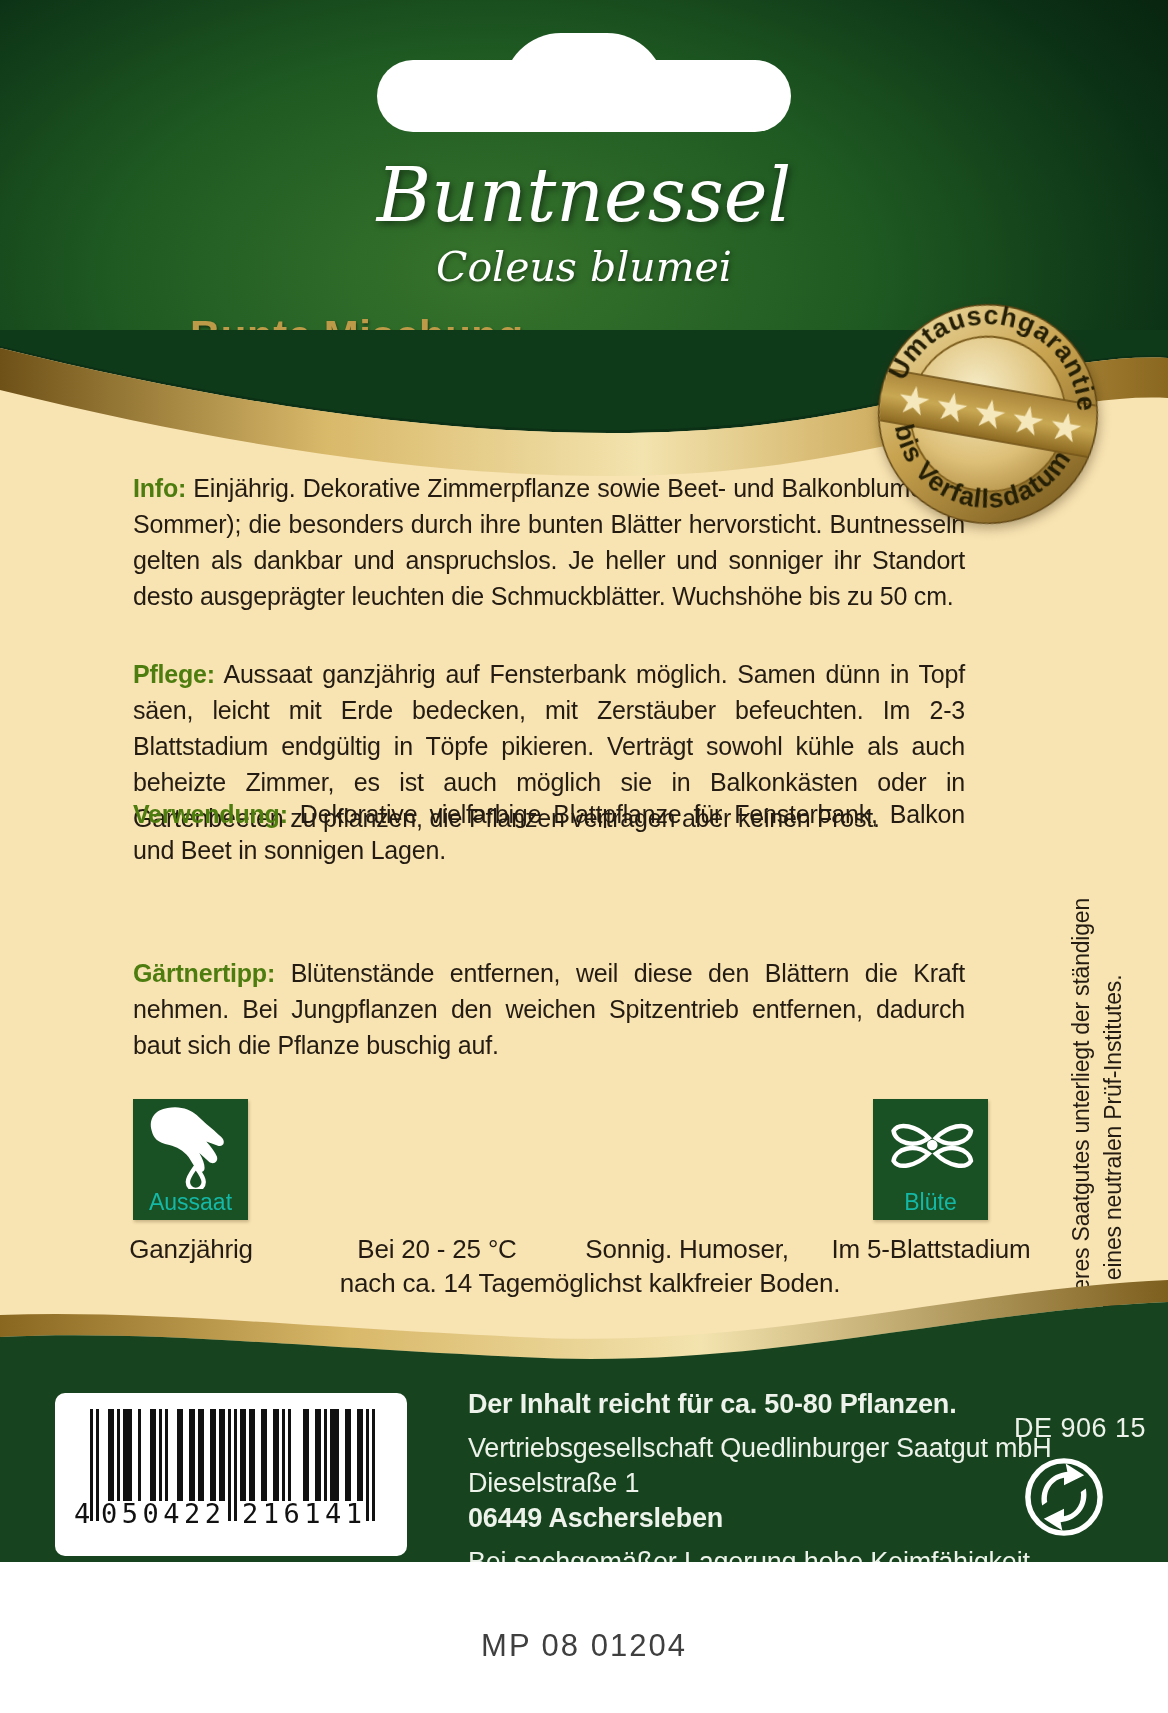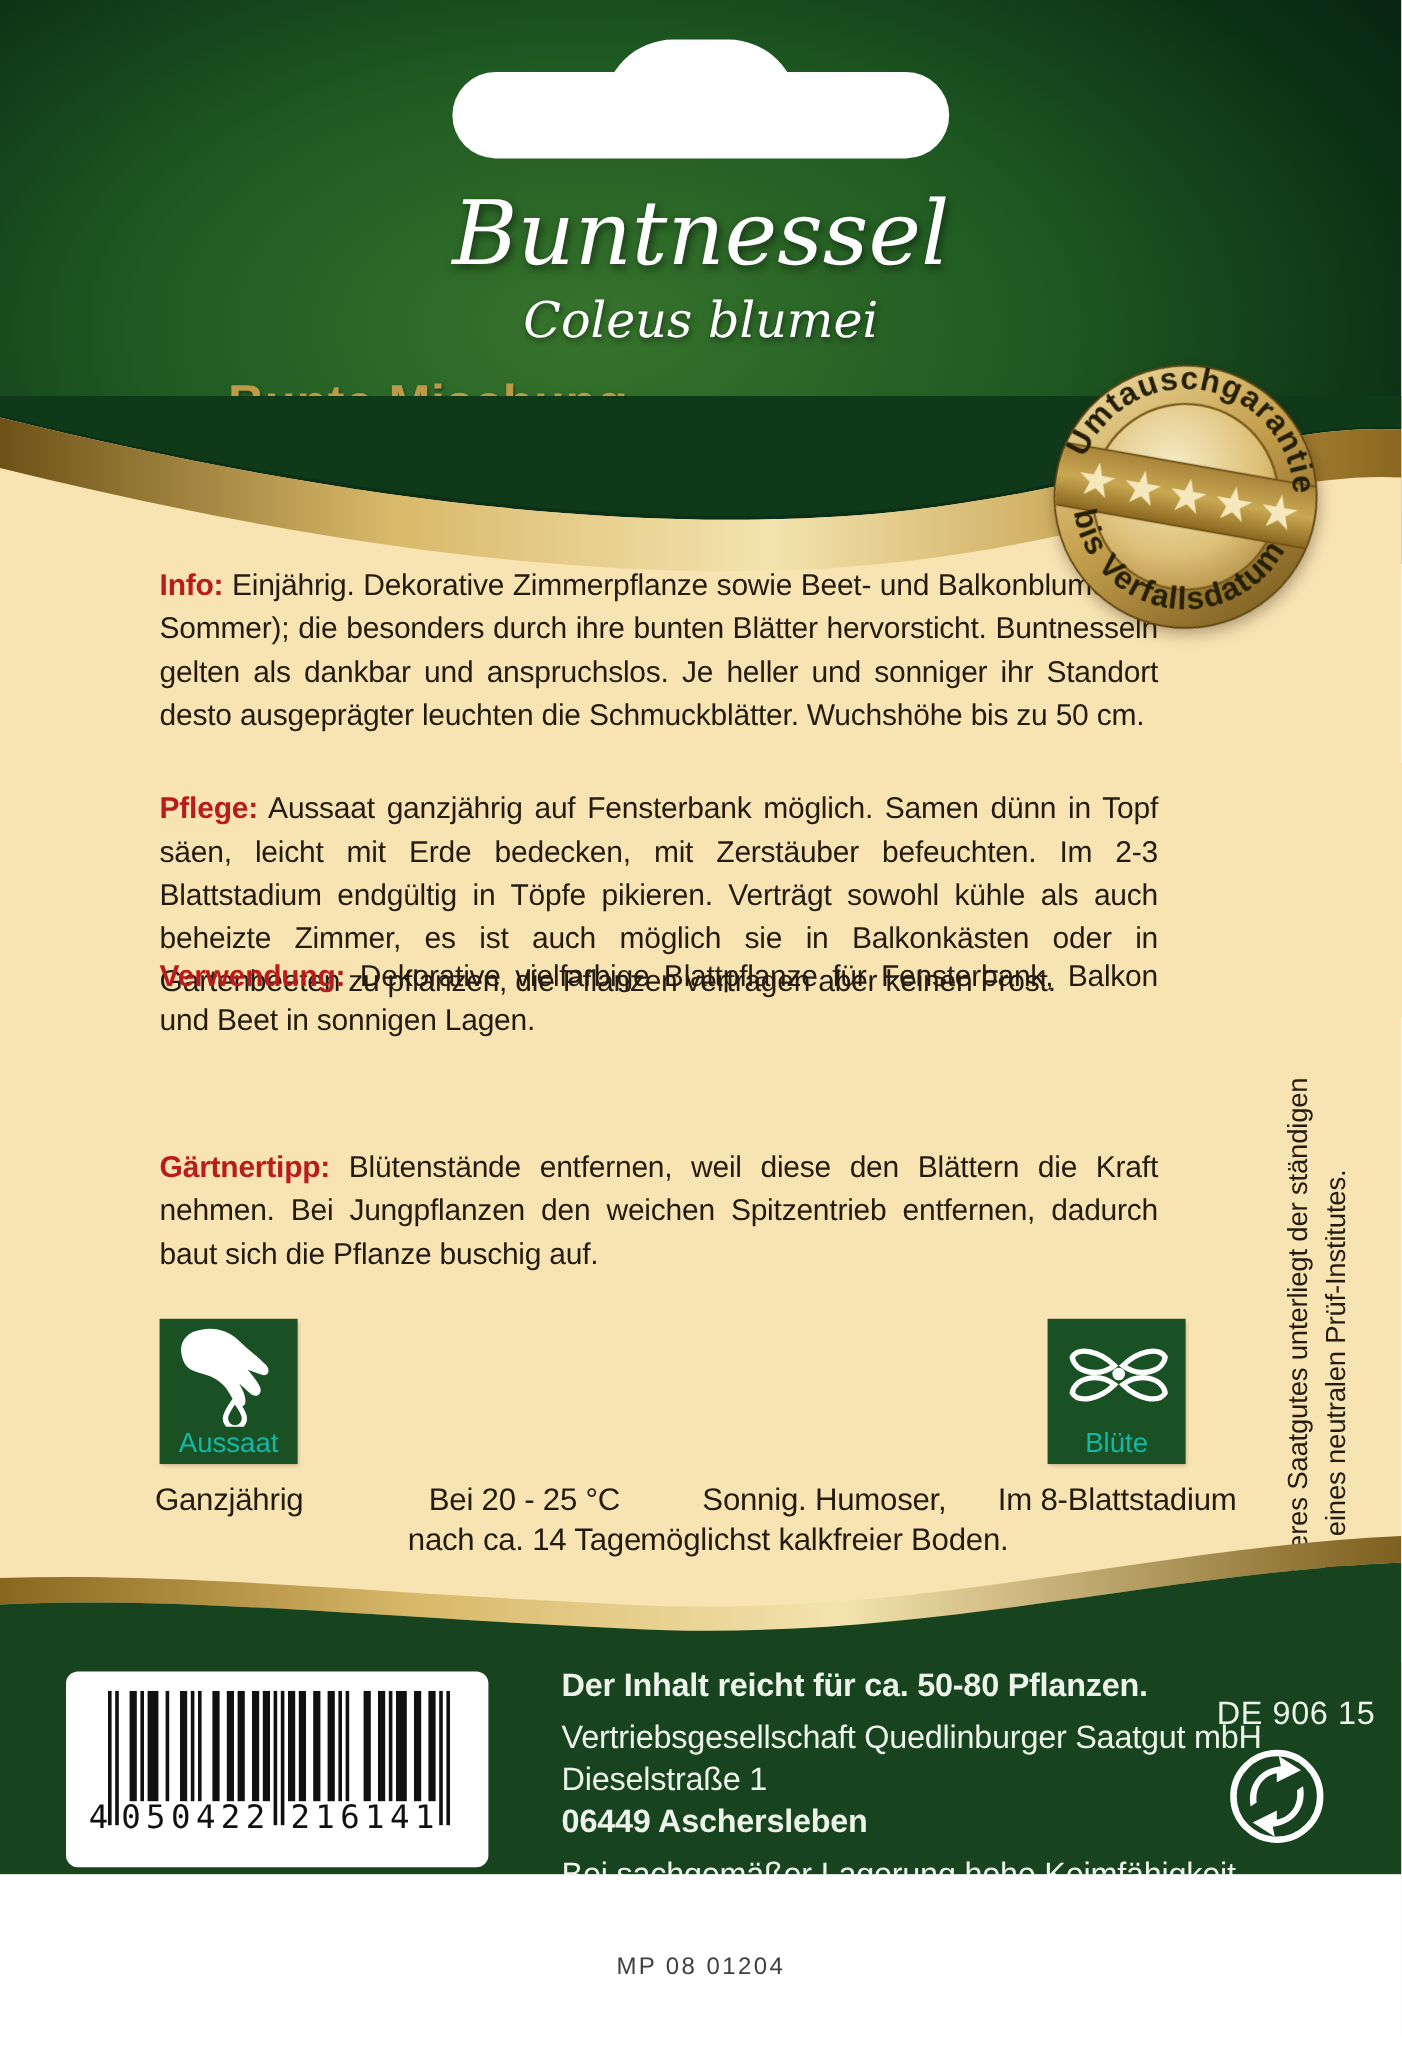--- a/index.html
+++ b/index.html
@@ -29,21 +29,21 @@
 
   .badge-wrap{position:absolute;left:872px;top:-32px;width:232px;height:232px;
     transform:rotate(10deg);z-index:5;filter:drop-shadow(2px 4px 6px rgba(40,25,0,.35));}
   .badge-wrap svg{width:100%;height:100%;display:block;}
   .badge-arc{font-family:"Liberation Sans",sans-serif;font-weight:700;font-size:27.5px;
     fill:#241f06;letter-spacing:1px;}
   .badge-stars{font-family:"DejaVu Sans",sans-serif;font-size:40px;fill:#f6e8bd;letter-spacing:4px;}
 
   .copy{position:absolute;left:133px;width:832px;font-size:25px;line-height:36px;
     color:#241c12;letter-spacing:-.2px;text-align:justify;}
-  .copy .lbl{font-weight:700;color:#b91c1c;}
+  .copy .lbl{font-weight:700;color:#4d7c0f;}
   .sec-info{top:115px;}
   .sec-pflege{top:301px;}
   .sec-verwendung{top:441px;}
   .sec-tipp{top:600px;}
 
   .side-note{position:absolute;left:1098px;top:845px;width:600px;height:66px;
     transform:translate(-50%,-50%) rotate(-90deg);text-align:center;
     font-size:23px;line-height:32px;color:#241c12;letter-spacing:-.2px;}
 
   
@@ -63,21 +63,21 @@
     border-radius:10px;}
   .barcode-box svg{position:absolute;left:19px;top:16px;}
   .addr{position:absolute;left:468px;top:2px;color:#edf3ea;font-size:27px;line-height:35px;
     letter-spacing:-.2px;}
   .addr .gap{margin-bottom:9px;font-weight:bold;}
   .reg-code{position:absolute;left:1014px;top:28px;color:#edf3ea;font-size:27px;letter-spacing:.5px;}
   .green-dot{position:absolute;left:1022px;top:70px;width:84px;height:84px;}
 
   .bottom-white{position:absolute;left:0;top:1562px;width:1168px;height:151px;background:#ffffff;}
   .print-code{position:absolute;left:0;top:66px;width:100%;text-align:center;
-    font-size:20px;color:#3f3f3f;letter-spacing:2px;}
+    font-size:31px;color:#3f3f3f;letter-spacing:2px;}
 </style>
 </head>
 <body>
 
 <div class="page">
 
   <div class="top-green">
     <div class="hang-tab"></div>
     <div class="title">Buntnessel</div>
     <div class="subtitle">Coleus blumei</div>
@@ -174,21 +174,21 @@
         </g>
         <circle cx="52" cy="50" r="6" fill="#fff"></circle>
       </svg>
       <div class="tlabel">Blüte</div>
     </div>
 
     <div class="caption cap-1">Ganzjährig</div>
     <div class="caption cap-2">Bei 20 - 25 °C
 nach ca. 14 Tage</div>
     <div class="caption cap-3">Sonnig. Humoser, möglichst kalkfreier Boden.</div>
-    <div class="caption cap-4">Im 8-Blattstadium</div>
+    <div class="caption cap-4">Im 5-Blattstadium</div>
 
     <svg class="swoosh-bottom" viewBox="0 0 1168 120" preserveAspectRatio="none">
       <defs>
         <linearGradient id="goldSw2" x1="0" y1="0" x2="1" y2="0">
           <stop offset="0" stop-color="#8a671f"></stop>
             <stop offset="0.3" stop-color="#d9b96a"></stop>
           <stop offset="0.6" stop-color="#f3e3ae"></stop>
             <stop offset="1" stop-color="#7d5f1e"></stop>
         </linearGradient>
       </defs>

